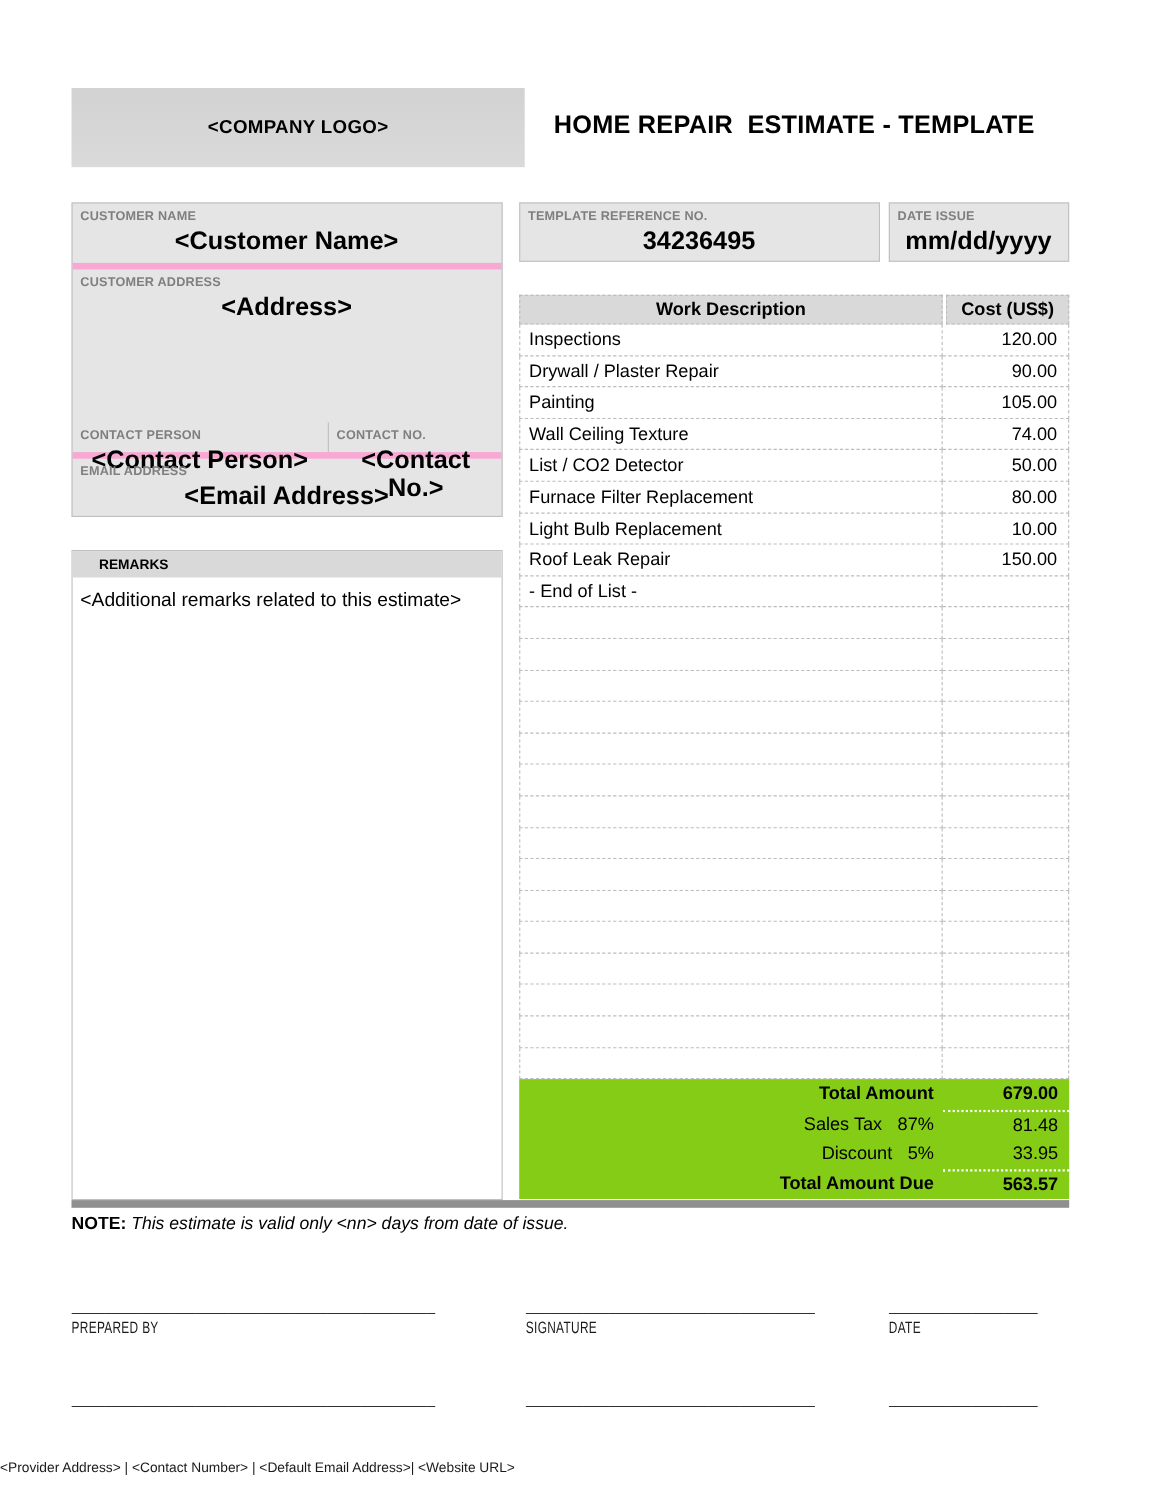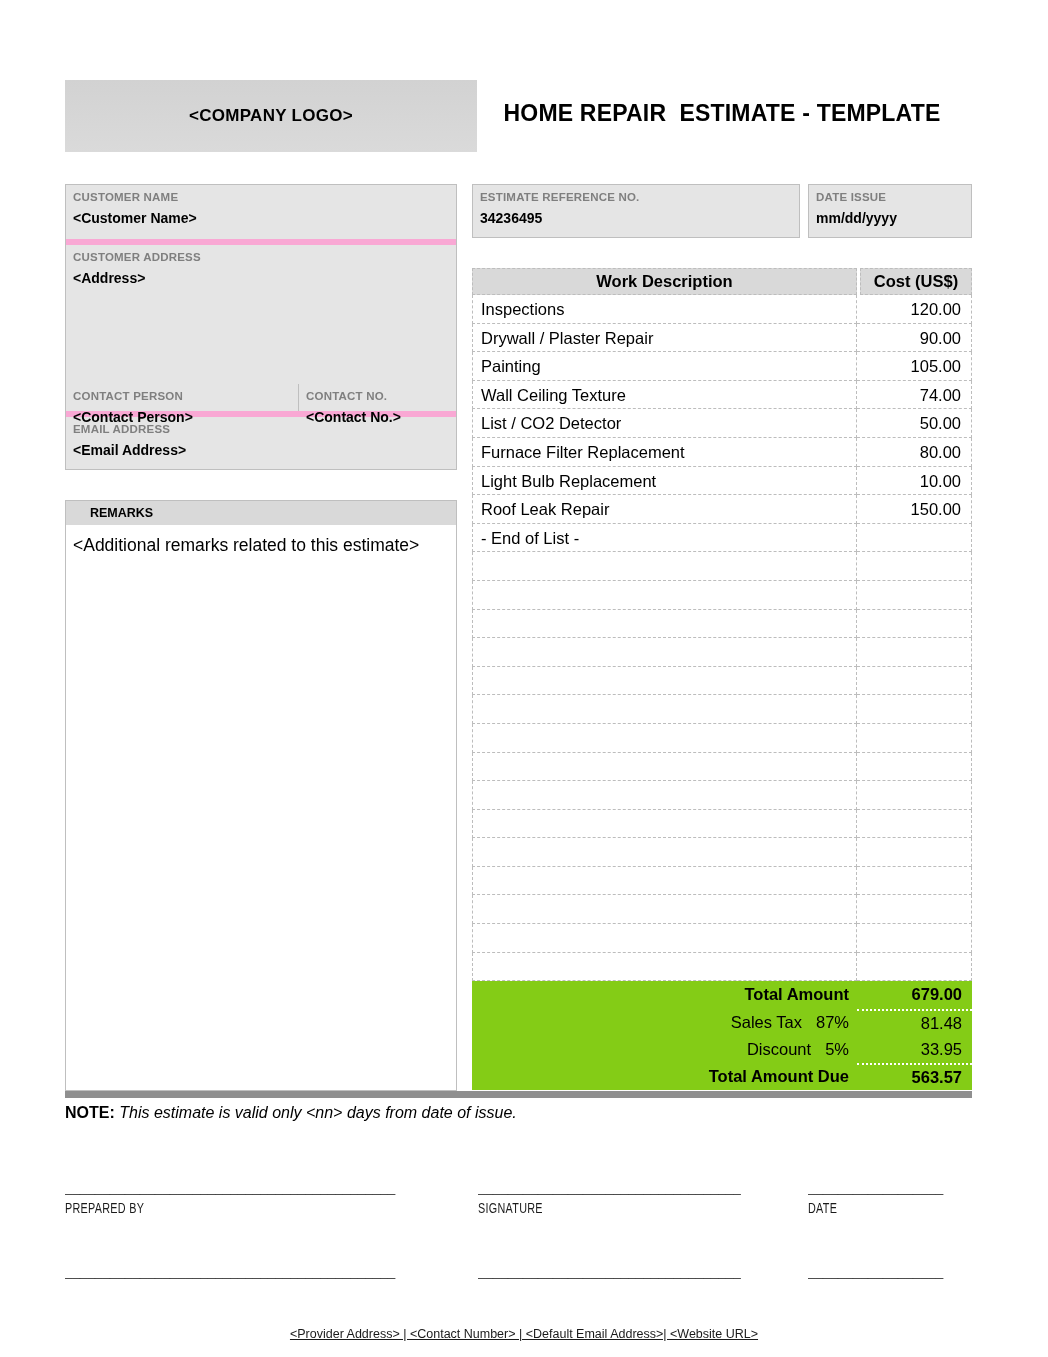--- a/index.html
+++ b/index.html
@@ -17,21 +17,21 @@
   .doc-title{
     position:absolute;left:472px;top:100px;width:500px;text-align:center;
     font-size:23px;font-weight:700;white-space:pre;letter-spacing:.2px;
   }
   
   .fieldbox{border:1px solid #bfbfbf;box-sizing:border-box;background:#e5e5e5;}
   .left-fields{position:absolute;left:65px;top:184px;width:392px;}
   .fsec{box-sizing:border-box;padding:5px 8px 0 7px;}
   .fsec.bt{border-top:6px solid #f9a8d4;}
   .label{font-size:11.5px;font-weight:700;color:#7f7f7f;letter-spacing:.2px;line-height:15px;}
-  .value{font-size:14px;font-weight:700;line-height:26px;}
+  .value{font-size:23px;font-weight:700;line-height:26px;text-align:center;}
   .contact-row{display:flex;}
   .contact-row .fsec{flex:none;margin-top:29px;}
   .cp{width:232px;box-sizing:border-box;}
   .cn{width:160px;box-sizing:border-box;border-left:1px solid #bfbfbf;}
   
   .remarks-box{position:absolute;left:65px;top:500px;width:392px;height:591px;
     border:1px solid #bfbfbf;box-sizing:border-box;}
   .remarks-head{height:24px;background:#d9d9d9;font-size:12.5px;font-weight:700;
     line-height:24px;padding-left:24px;}
   .remarks-text{padding:6px 10px 0 7px;font-size:17.5px;line-height:29px;}
@@ -68,22 +68,22 @@
   
   .sig-col{position:absolute;top:1180px;}
   .sig-col.c1{left:65px;width:355px;}
   .sig-col.c2{left:478px;width:285px;}
   .sig-col.c3{left:808px;width:155px;}
   .sig-line{font-size:13.5px;color:#262626;white-space:nowrap;overflow:hidden;height:18px;}
   .sig-label{font-size:15px;color:#1a1a1a;transform:scaleX(.72);transform-origin:0 50%;
     white-space:nowrap;letter-spacing:.4px;margin-top:1px;}
   .sig-line.second{margin-top:48px;}
   
-  .footer{position:absolute;left:0;top:1327px;width:1048px;text-align:center;
-    font-size:12.5px;color:#1a1a1a;text-decoration:underline;}
+  .footer{position:absolute;left:0;top:1327px;width:1048px;
+    font-size:12.5px;color:#1a1a1a;}
 </style>
 </head>
 <body>
 
 <div class="page">
 
   <div class="logo-box">
     <span>&lt;COMPANY LOGO&gt;</span>
   </div>
   <div class="doc-title">HOME REPAIR  ESTIMATE - TEMPLATE</div>
@@ -113,21 +113,21 @@
     </div>
   </div>
 
   <div class="remarks-box">
     <div class="remarks-head">REMARKS</div>
     <div class="remarks-text">&lt;Additional remarks related to this estimate&gt;</div>
   </div>
 
   <div class="ref-box fieldbox">
     <div class="inner">
-      <div class="label">ESTIMATE REFERENCE NO.</div>
+      <div class="label">TEMPLATE REFERENCE NO.</div>
       <div class="value">34236495</div>
     </div>
   </div>
   <div class="date-box fieldbox">
     <div class="inner">
       <div class="label">DATE ISSUE</div>
       <div class="value">mm/dd/yyyy</div>
     </div>
   </div>
 

